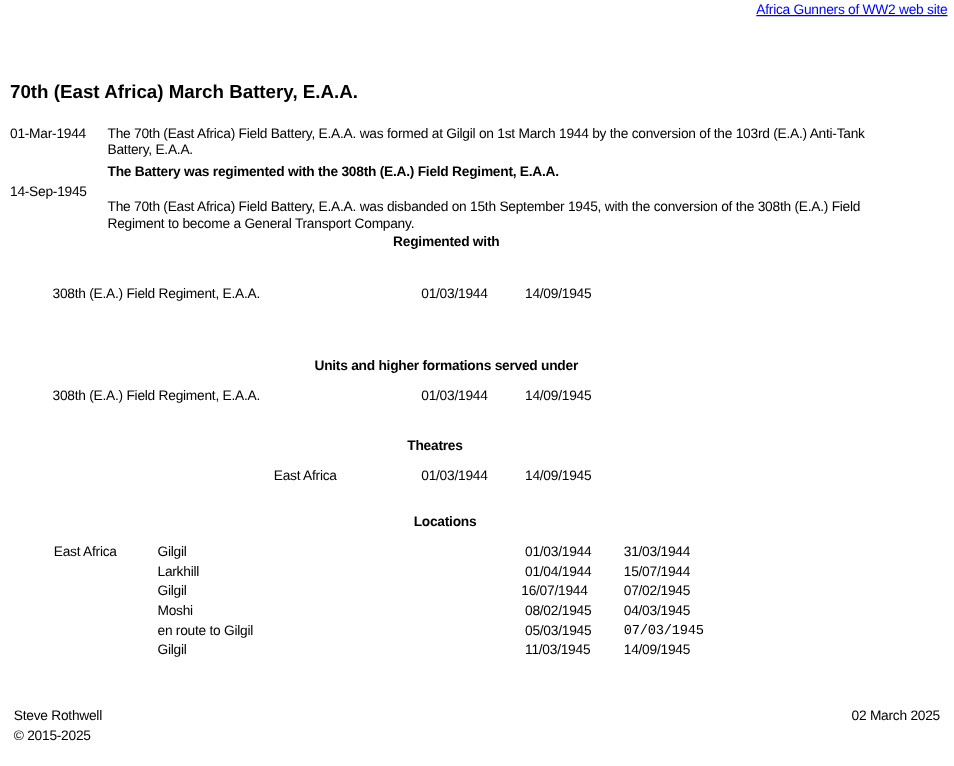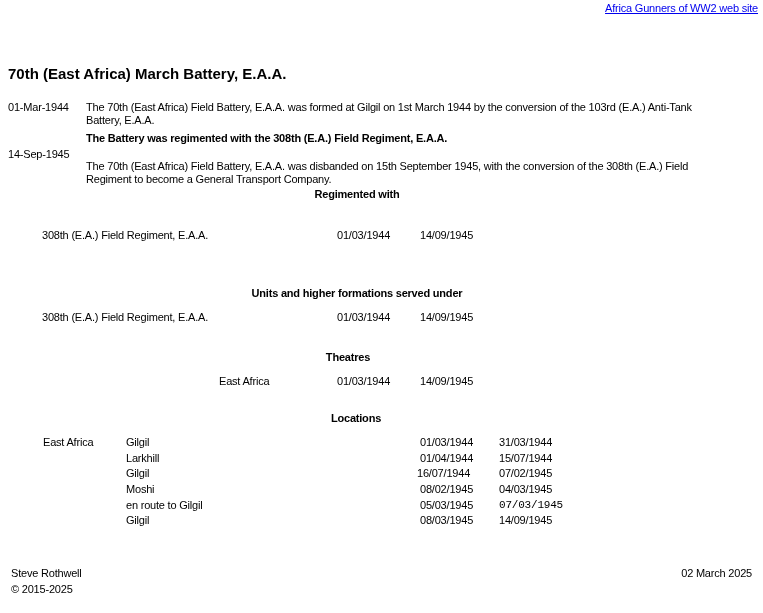--- a/index.html
+++ b/index.html
@@ -78,21 +78,21 @@
 
   <div class="abs" style="left:126px; top:483px;">Moshi</div>
   <div class="abs" style="left:420px; top:483px;">08/02/1945</div>
   <div class="abs" style="left:499px; top:483px;">04/03/1945</div>
 
   <div class="abs" style="left:126px; top:499px;">en route to Gilgil</div>
   <div class="abs" style="left:420px; top:499px;">05/03/1945</div>
   <div class="abs" style="left:499px; top:499px;font-family:Liberation Mono, monospace;">07/03/1945</div>
 
   <div class="abs" style="left:126px; top:514px;">Gilgil</div>
-  <div class="abs" style="left:420px; top:514px;">08/03/1945</div>
+  <div class="abs" style="left:420px; top:514px;">11/03/1945</div>
   <div class="abs" style="left:499px; top:514px;">14/09/1945</div>
 </div>
 
 <div>
   <div class="abs" style="left:11px; top:567px;">Steve Rothwell</div>
   <div class="abs" style="left:11px; top:583px;">© 2015-2025</div>
   <div class="abs" style="right:11px; top:567px;">02 March 2025</div>
 </div>
 
 </body></html>

